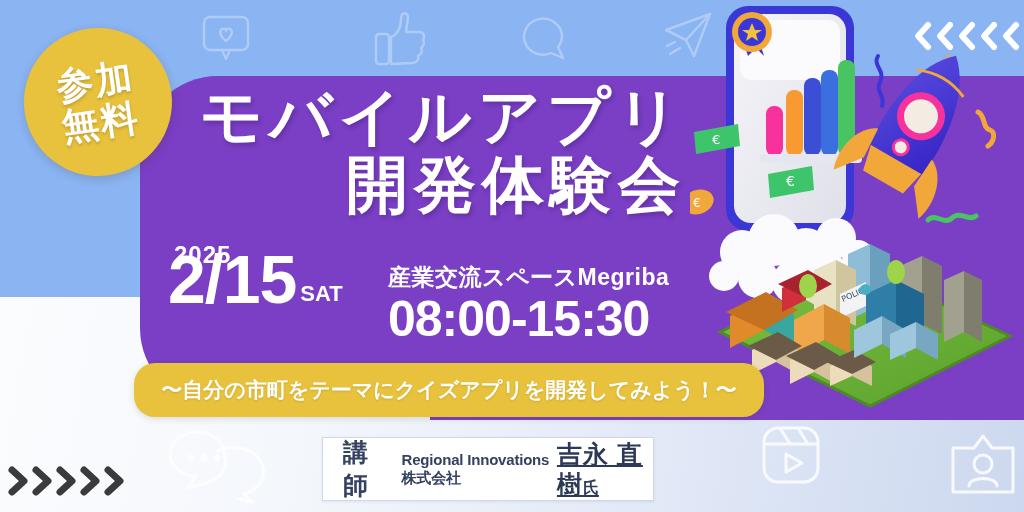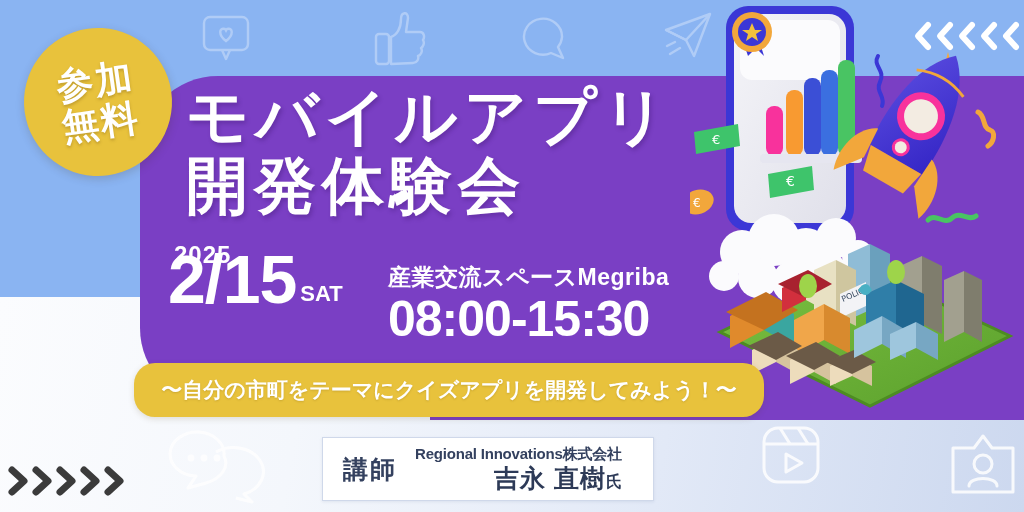--- a/index.html
+++ b/index.html
@@ -29,21 +29,21 @@
   .chev-wrap{position:absolute;display:flex;gap:7px;}
 
   
   .badge{position:absolute;left:24px;top:28px;width:148px;height:148px;border-radius:50%;
     background:#e8c23c;display:flex;flex-direction:column;align-items:center;justify-content:center;
     transform:rotate(-8deg);box-shadow:0 3px 10px rgba(60,40,10,.18);z-index:30;}
   .badge span{color:#fff;font-weight:700;font-size:37px;line-height:1.12;letter-spacing:2px;
     text-shadow:0 2px 3px rgba(120,90,20,.35);}
 
   
-  .title{position:absolute;left:186px;top:84px;width:500px;z-index:20;text-align:left;}
+  .title{position:absolute;left:186px;top:84px;width:500px;z-index:20;text-align:right;font-family:Liberation Serif, serif;}
   .title .l1{color:#fff;font-size:62px;font-weight:700;letter-spacing:6px;line-height:1.08;
     text-shadow:2px 3px 4px rgba(60,20,110,.33);}
   .title .l2{color:#fff;font-size:62px;font-weight:700;letter-spacing:6px;line-height:1.12;
     text-shadow:2px 3px 4px rgba(60,20,110,.33);}
 
   
   .daterow{position:absolute;left:150px;top:245px;z-index:20;display:flex;align-items:flex-end;}
   .d-year{color:#fff;font-size:24px;font-weight:700;position:absolute;left:24px;top:-4px;letter-spacing:1px;}
   .d-main{color:#fff;font-size:68px;font-weight:700;line-height:1;margin-left:18px;letter-spacing:-1px;}
   .d-dow{color:#fff;font-size:22px;font-weight:700;margin:0 0 6px 4px;letter-spacing:0px;}
@@ -57,23 +57,23 @@
     background:#e8c23c;display:flex;align-items:center;justify-content:center;z-index:25;
     box-shadow:0 2px 6px rgba(80,60,10,.15);}
   .pill span{color:#fff;font-size:21px;font-weight:700;letter-spacing:0px;
     text-shadow:0 1px 2px rgba(120,90,20,.25);}
 
   
   .spk{position:absolute;left:322px;top:437px;width:330px;height:62px;background:#fff;
     border:1px solid #cfd8ea;display:flex;align-items:center;z-index:25;
     box-shadow:0 1px 3px rgba(60,80,130,.10);}
   .spk-label{color:#34415f;font-size:25px;font-weight:700;letter-spacing:2px;margin-left:20px;}
-  .spk-right{margin-left:18px;display:flex;flex-direction:column;align-items:flex-end;}
+  .spk-right{margin-left:18px;display:flex;flex-direction:row;align-items:center;}
   .spk-org{color:#34415f;font-size:15px;font-weight:700;letter-spacing:-.2px;line-height:1.2;}
-  .spk-name{color:#2d3a57;font-size:25px;font-weight:700;letter-spacing:1px;line-height:1.2;}
+  .spk-name{color:#2d3a57;font-size:25px;font-weight:700;letter-spacing:1px;line-height:1.2;text-decoration:underline;}
   .spk-name .hon{font-size:16px;letter-spacing:0;}
 
   
   .illus{position:absolute;left:690px;top:-6px;width:340px;height:420px;z-index:15;}
 </style>
 </head>
 <body>
 
 <div id="banner">
 

